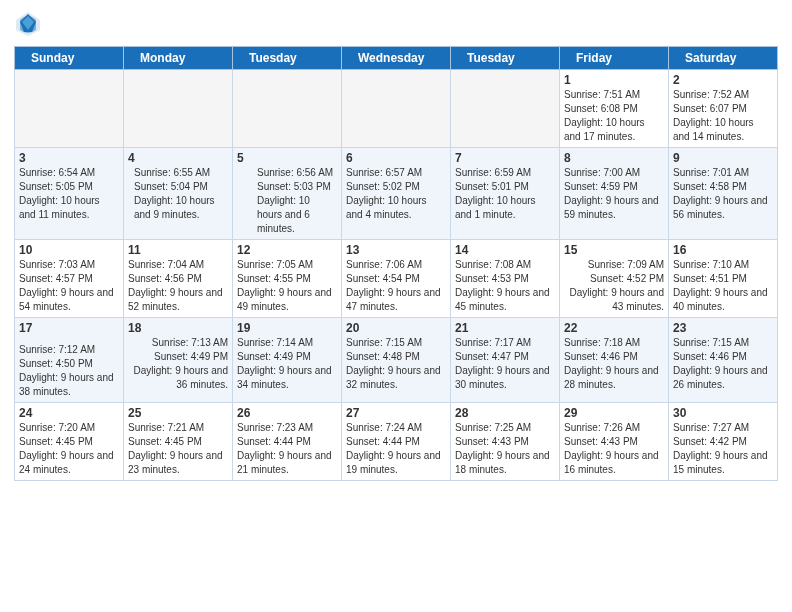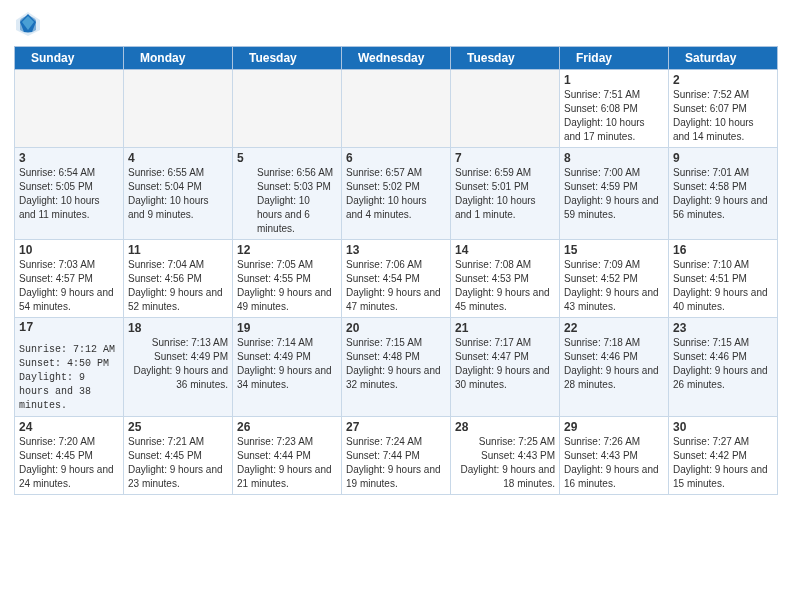--- a/index.html
+++ b/index.html
@@ -155,21 +155,21 @@
         </tr>
         <tr>
           <td style="background: rgb(240, 245, 251);">
             <span class="day-num">3</span>
             <div class="day-info" style="white-space: pre-line;">Sunrise: 6:54 AM
 Sunset: 5:05 PM
 Daylight: 10 hours and 11 minutes.</div>
           </td>
           <td style="background: rgb(240, 245, 251);">
             <span class="day-num">4</span>
-            <div class="day-info" style="white-space: pre-line;">Sunrise: 6:55 AM
+            <div class="day-info" style="white-space: pre-line; margin-left: 6px;">Sunrise: 6:55 AM
 Sunset: 5:04 PM
 Daylight: 10 hours and 9 minutes.</div>
           </td>
           <td style="background: rgb(240, 245, 251);">
             <span class="day-num">5</span>
             <div class="day-info" style="white-space: pre-line; margin-left: 20px;">Sunrise: 6:56 AM
 Sunset: 5:03 PM
 Daylight: 10 hours and 6 minutes.</div>
           </td>
           <td style="background: rgb(240, 245, 251);">
@@ -223,33 +223,33 @@
 Daylight: 9 hours and 47 minutes.</div>
           </td>
           <td>
             <span class="day-num">14</span>
             <div class="day-info" style="white-space: pre-line;">Sunrise: 7:08 AM
 Sunset: 4:53 PM
 Daylight: 9 hours and 45 minutes.</div>
           </td>
           <td>
             <span class="day-num">15</span>
-            <div class="day-info" style="white-space: pre-line;">Sunrise: 7:09 AM
+            <div class="day-info" style="white-space: pre-line; text-align: right;">Sunrise: 7:09 AM
 Sunset: 4:52 PM
 Daylight: 9 hours and 43 minutes.</div>
           </td>
           <td>
             <span class="day-num">16</span>
             <div class="day-info" style="white-space: pre-line;">Sunrise: 7:10 AM
 Sunset: 4:51 PM
 Daylight: 9 hours and 40 minutes.</div>
           </td>
         </tr>
         <tr>
-          <td style="background: rgb(240, 245, 251); font-family: Liberation Mono, monospace;">
+          <td style="background: rgb(240, 245, 251);">
             <span class="day-num">17</span>
             <div class="day-info" style="white-space: pre-line; margin-top: 8px;">Sunrise: 7:12 AM
 Sunset: 4:50 PM
 Daylight: 9 hours and 38 minutes.</div>
           </td>
           <td style="background: rgb(240, 245, 251);">
             <span class="day-num">18</span>
             <div class="day-info" style="white-space: pre-line; text-align: right;">Sunrise: 7:13 AM
 Sunset: 4:49 PM
 Daylight: 9 hours and 36 minutes.</div>
@@ -300,26 +300,26 @@
           </td>
           <td>
             <span class="day-num">26</span>
             <div class="day-info" style="white-space: pre-line;">Sunrise: 7:23 AM
 Sunset: 4:44 PM
 Daylight: 9 hours and 21 minutes.</div>
           </td>
           <td>
             <span class="day-num">27</span>
             <div class="day-info" style="white-space: pre-line;">Sunrise: 7:24 AM
-Sunset: 7:44 PM
+Sunset: 4:44 PM
 Daylight: 9 hours and 19 minutes.</div>
           </td>
           <td>
             <span class="day-num">28</span>
-            <div class="day-info" style="white-space: pre-line; text-align: right;">Sunrise: 7:25 AM
+            <div class="day-info" style="white-space: pre-line;">Sunrise: 7:25 AM
 Sunset: 4:43 PM
 Daylight: 9 hours and 18 minutes.</div>
           </td>
           <td>
             <span class="day-num">29</span>
             <div class="day-info" style="white-space: pre-line;">Sunrise: 7:26 AM
 Sunset: 4:43 PM
 Daylight: 9 hours and 16 minutes.</div>
           </td>
           <td>

